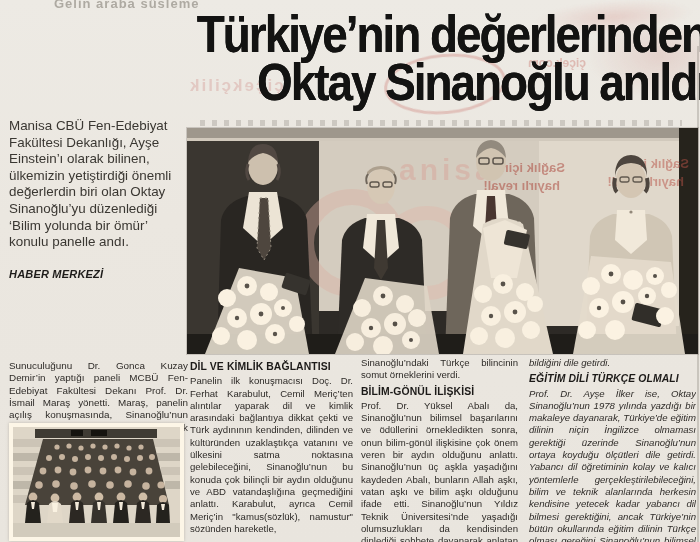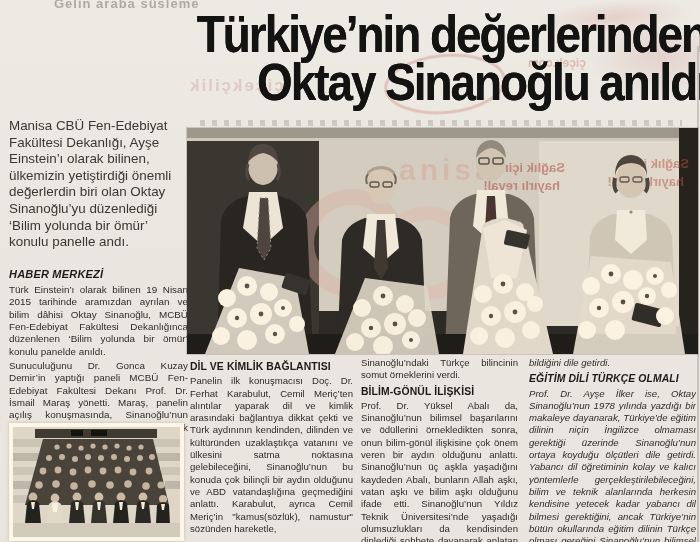--- a/index.html
+++ b/index.html
@@ -74,21 +74,20 @@
   <div class="ghost gh-microline"></div>
   <div class="rule-right"></div>
 
   <header class="headline">
     <span class="hl">Türkiye’nin değerlerinden</span>
     <span class="hl">Oktay Sinanoğlu anıldı</span>
   </header>
 
   <section class="lead">Manisa CBÜ Fen-Edebiyat Fakültesi Dekanlığı, Ayşe Einstein’ı olarak bilinen, ülkemizin yetiştirdiği önemli değerlerdin biri olan Oktay Sinanoğlu’yu düzenlediği ‘Bilim yolunda bir ömür’ konulu panelle andı.</section>
   <div class="byline">HABER MERKEZİ</div>
-  <p class="news p1">Türk Einstein’ı olarak bilinen 19 Nisan 2015 tarihinde aramızdan ayrılan ve bilim dâhisi Oktay Sinanoğlu, MCBÜ Fen-Edebiyat Fakültesi Dekanlığınca düzenlenen ‘Bilim yolunda bir ömür’ konulu panelde anıldı.</p>
   <p class="news p2">Sunuculuğunu Dr. Gonca Kuzay Demir’in yaptığı paneli MCBÜ Fen-Edebiyat Fakültesi Dekanı Prof. Dr. İsmail Maraş yönetti. Maraş, panelin açılış konuşmasında, Sinanoğlu’nun Türkiye’nin yetiştirmiş olduğu en büyük değerlerden</p>
 
   <figure class="mainphoto">
     <svg width="511" height="226" viewBox="0 0 511 226" xmlns="http://www.w3.org/2000/svg">
 
       <rect x="0" y="0" width="511" height="226" fill="#2a2724"></rect>
       <rect x="0" y="0" width="511" height="10" fill="#98938c"></rect>
       <rect x="0" y="10" width="511" height="3" fill="#c9c5be"></rect>
       <rect x="130" y="13" width="230" height="170" fill="#cdc8c1"></rect>
       <rect x="352" y="13" width="140" height="185" fill="#d8d4cd"></rect>

